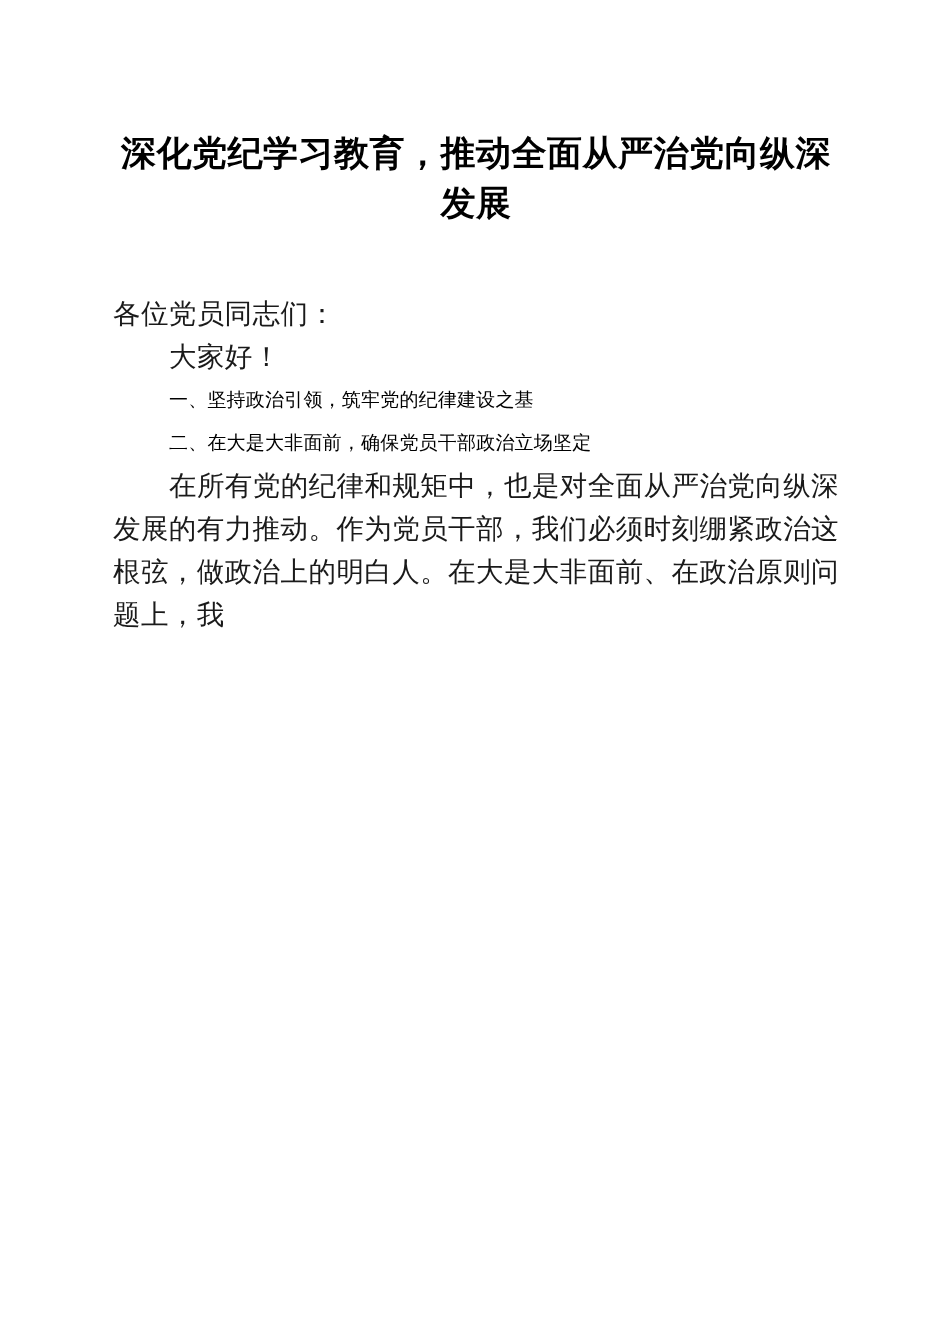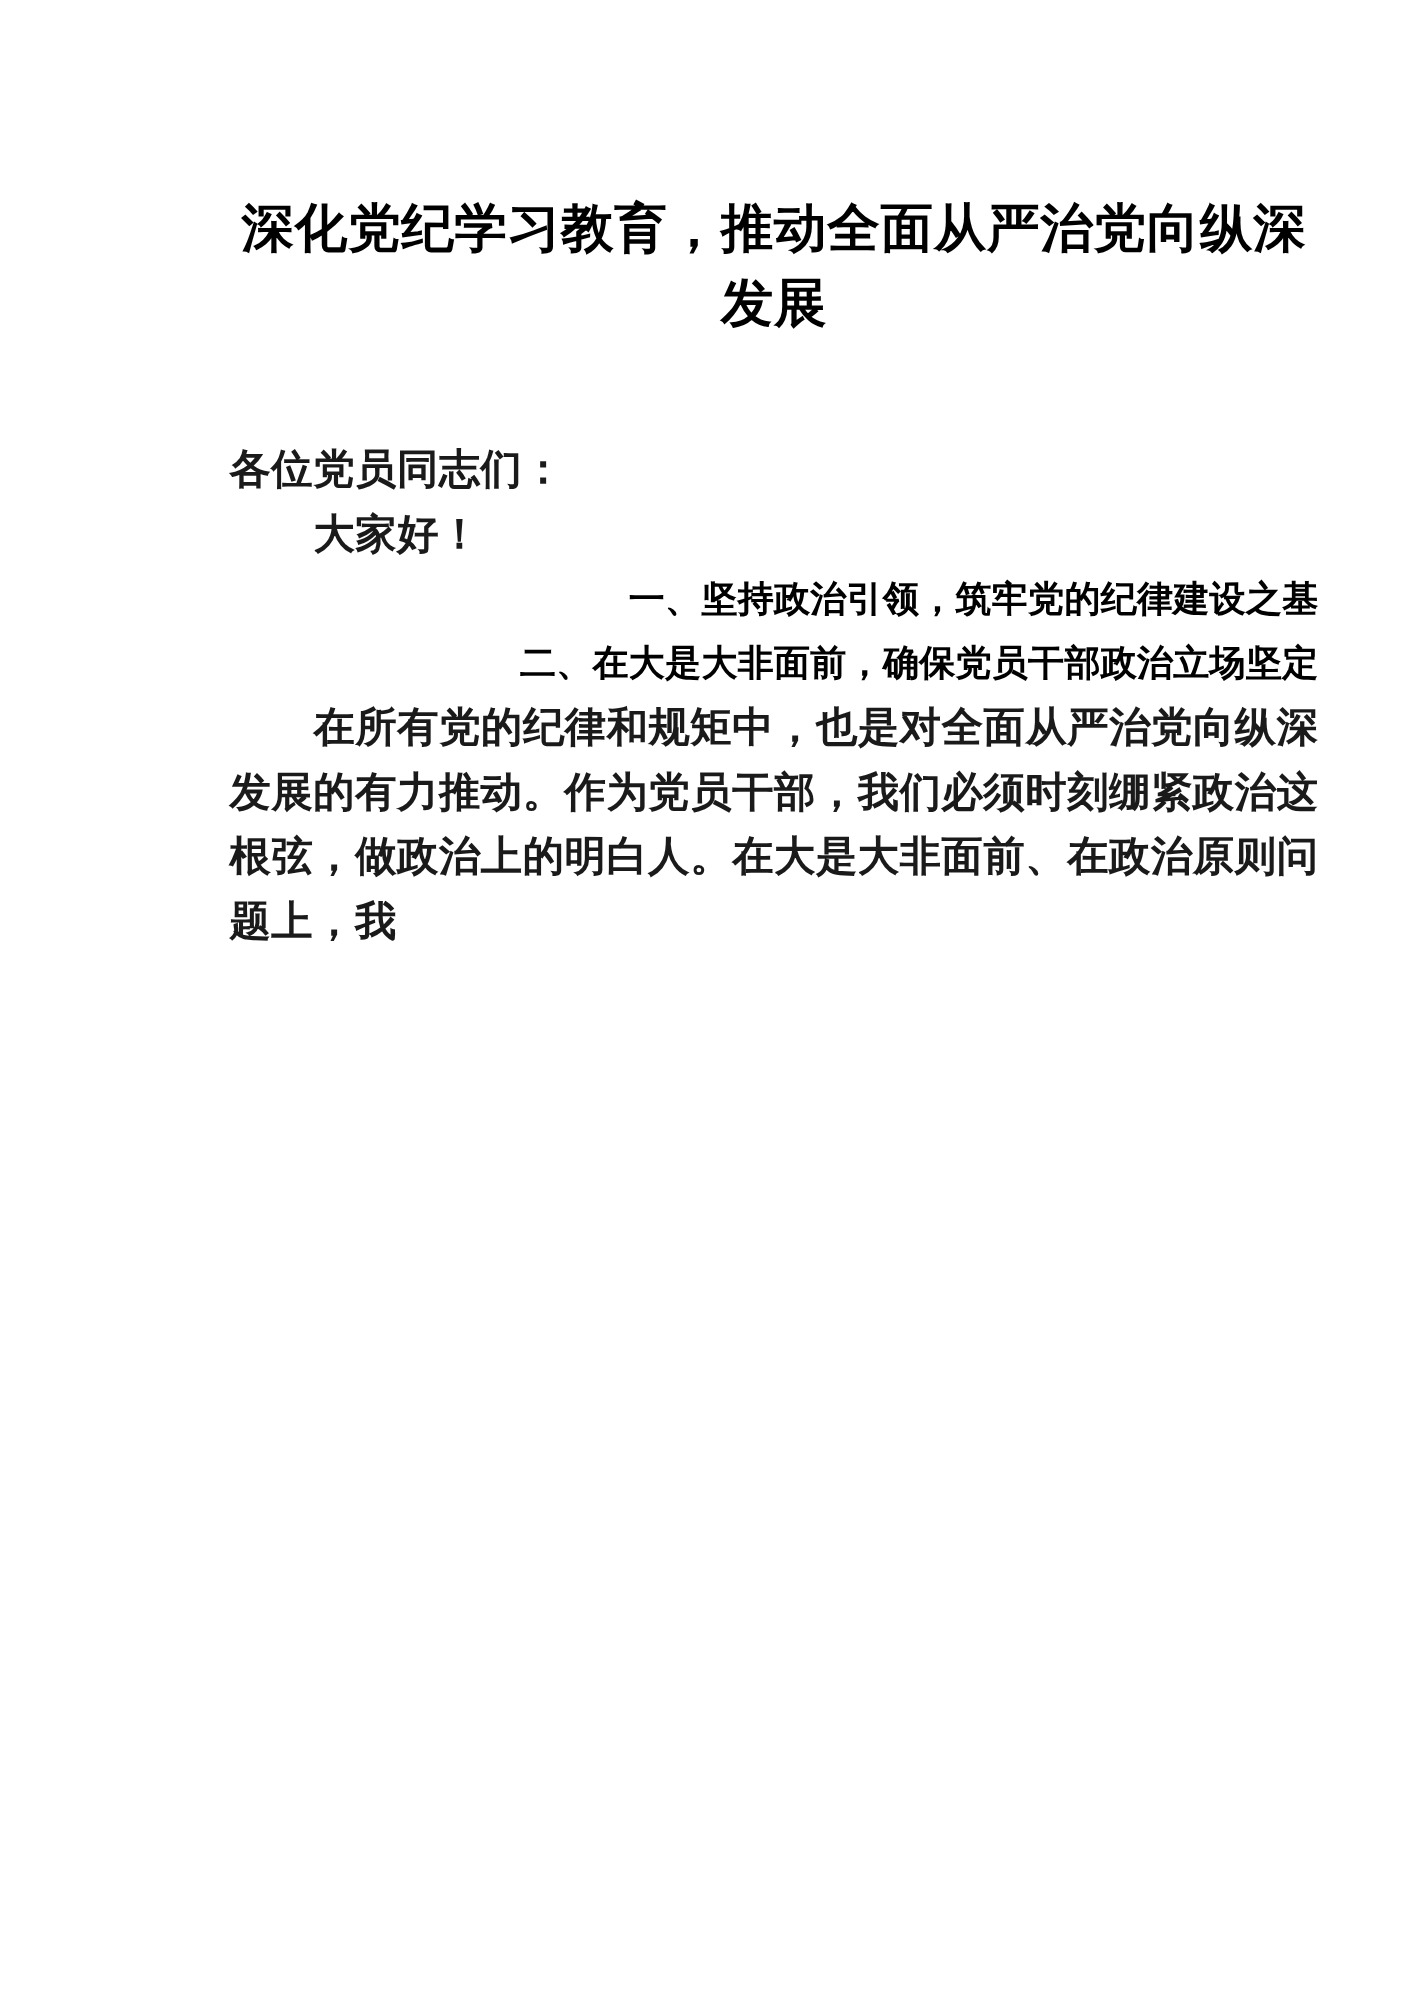--- a/index.html
+++ b/index.html
@@ -13,21 +13,20 @@
     overflow: hidden;
     font-family: "DejaVu Serif", serif;
     color: #000000;
   }
   .page {
     position: relative;
     width: 757px;
     height: 1344px;
     background: #ffffff;
     box-sizing: border-box;
-    margin-left: 40px;
   }
   .doc-body {
     position: absolute;
     left: 113px;
     top: 128px;
     width: 726px;
   }
   .doc-title {
     font-family: "DejaVu Serif", "Liberation Serif", serif;
     font-weight: bold;
@@ -44,35 +43,33 @@
   }
   p.para {
     font-family: "DejaVu Serif", "Liberation Serif", serif;
     font-size: 27.5px;
     line-height: 43px;
     text-align: justify;
     text-justify: inter-ideograph;
     letter-spacing: 0.4px;
     margin: 0;
     color: #1a1a1a;
-    font-weight: bold;
   }
   p.para.indent {
     text-indent: 56px;
   }
   p.heading {
     font-family: "DejaVu Sans", "Liberation Sans", sans-serif;
-    font-weight: bold;
-    font-size: 24px;
+    font-weight: normal;
+    font-size: 19px;
     line-height: 43px;
     letter-spacing: 0.2px;
     margin: 0;
     text-indent: 56px;
     color: #000000;
-    text-align: right;
   }
 </style>
 </head>
 <body>
 
 <div class="page">
   <div class="doc-body">
 
     <h1 class="doc-title">深化党纪学习教育，推动全面从严治党向纵深发展</h1>
 

